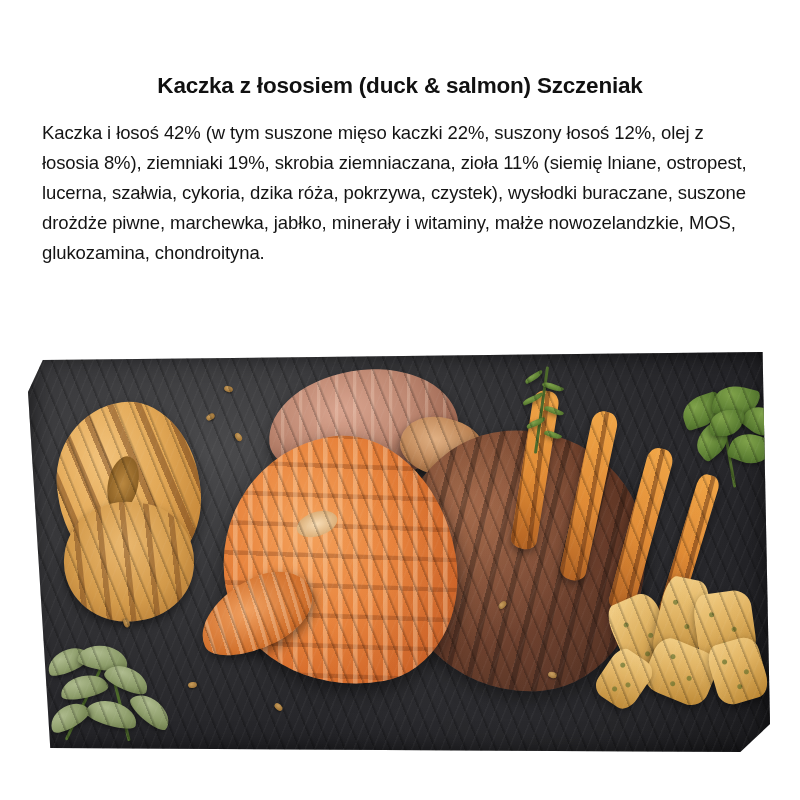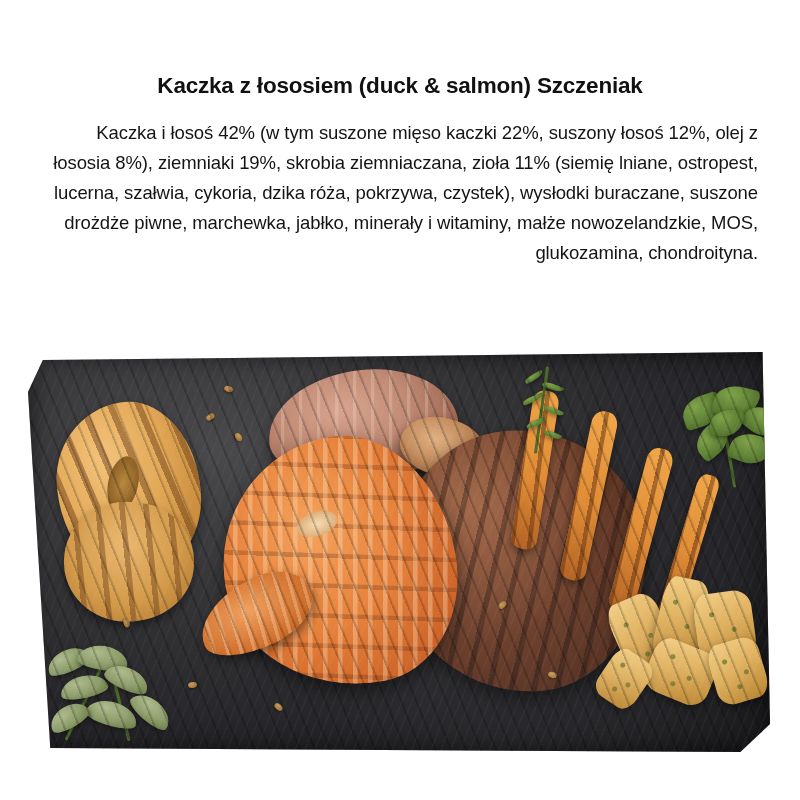--- a/index.html
+++ b/index.html
@@ -25,21 +25,21 @@
     text-align: center;
     font-size: 22.5px;
     font-weight: bold;
     letter-spacing: -0.2px;
     color: #111111;
     margin: 0;
     padding: 72px 30px 0 30px;
     line-height: 1.2;
   }
   .ingredients {
-    text-align: right;
+    text-align: left;
     font-size: 18.5px;
     line-height: 1.62;
     color: #141414;
     margin: 0;
     padding: 19px 42px 0 42px;
     letter-spacing: -0.1px;
   }
   .photo {
     position: absolute;
     left: 0;

